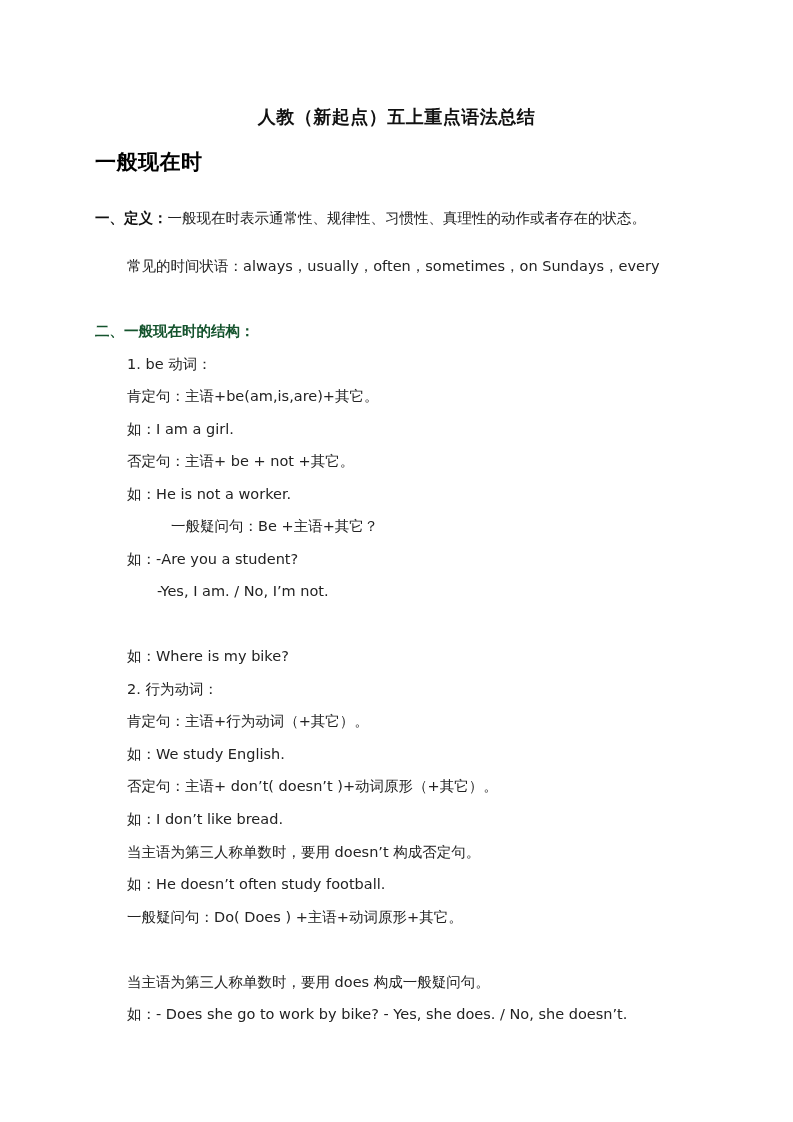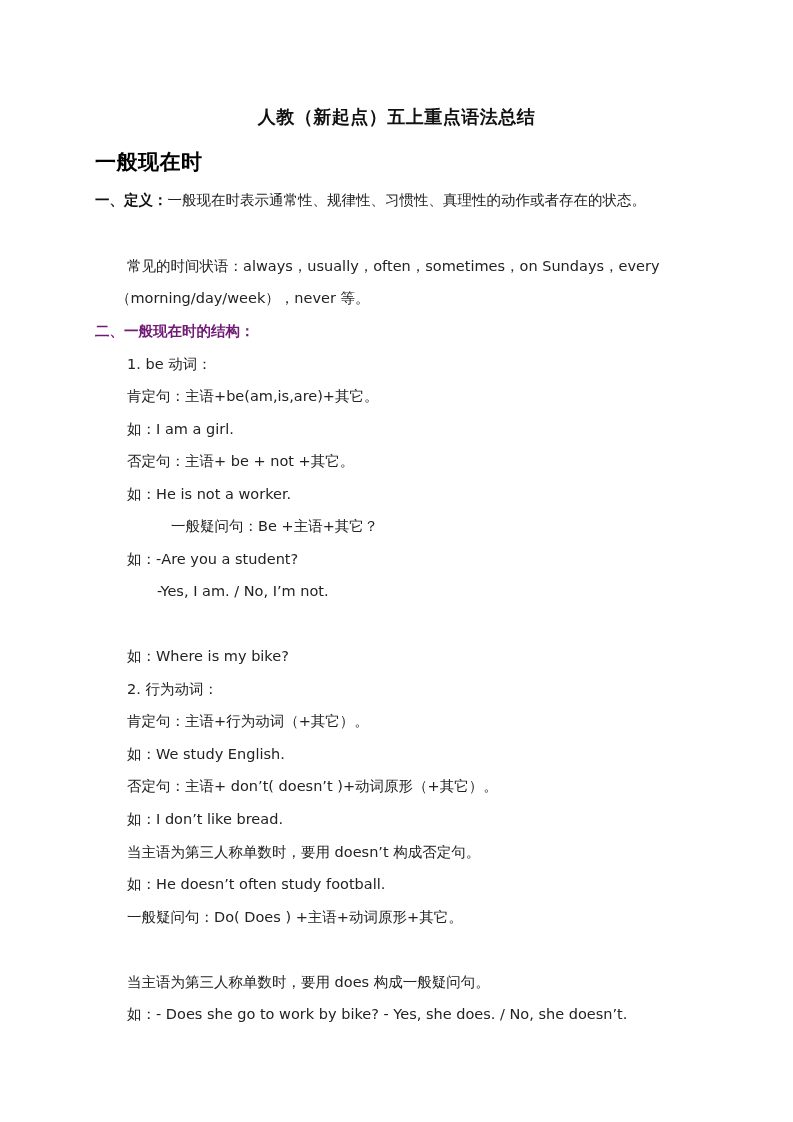--- a/index.html
+++ b/index.html
@@ -47,40 +47,39 @@
       position: absolute;
       font-size: 14.5px;
       line-height: 20px;
       white-space: nowrap;
       color: #222222;
     }
     .l1 { left: 95px; }
     .l2 { left: 127px; }
     .l3 { left: 157px; }
     .cont { left: 116px; }
-    .bold { font-weight: bold; color: #701a75; }
+    .bold { font-weight: bold; color: #14532d; }
     .def-label { font-weight: bold; color: #111111; }
   </style>
 </head>
 <body>
 
 <div class="page">
 
   <div class="title">人教（新起点）五上重点语法总结</div>
 
   <div class="section-heading">一般现在时</div>
 
-  <div class="line l1" style="top:190px;font-family:Liberation Serif, serif;">
+  <div class="line l1" style="top:208px;font-family:Liberation Serif, serif;">
     <span class="def-label">一、定义：</span><span>一般现在时表示通常性、规律性、习惯性、真理性的动作或者存在的状态。</span>
   </div>
 
 
   <div class="line l2" style="top:256px;">常见的时间状语：always，usually，often，sometimes，on Sundays，every</div>
 
-  <div class="line cont" style="top:288px;">（morning/day/week），never 等。</div>
 
   <div class="line l1 bold" style="top:321px;">二、一般现在时的结构：</div>
 
   <div class="line l2" style="top:354px;">1.  be 动词：</div>
   <div class="line l2" style="top:386px;">肯定句：主语+be(am,is,are)+其它。</div>
   <div class="line l2" style="top:419px;">如：I am a girl.</div>
   <div class="line l2" style="top:451px;">否定句：主语+  be + not  +其它。</div>
   <div class="line l2" style="top:484px;">如：He is not a worker.</div>
   <div class="line l2" style="top:516px;margin-left:44px;">一般疑问句：Be  +主语+其它？</div>
   <div class="line l2" style="top:549px;">如：-Are you a student?</div>

